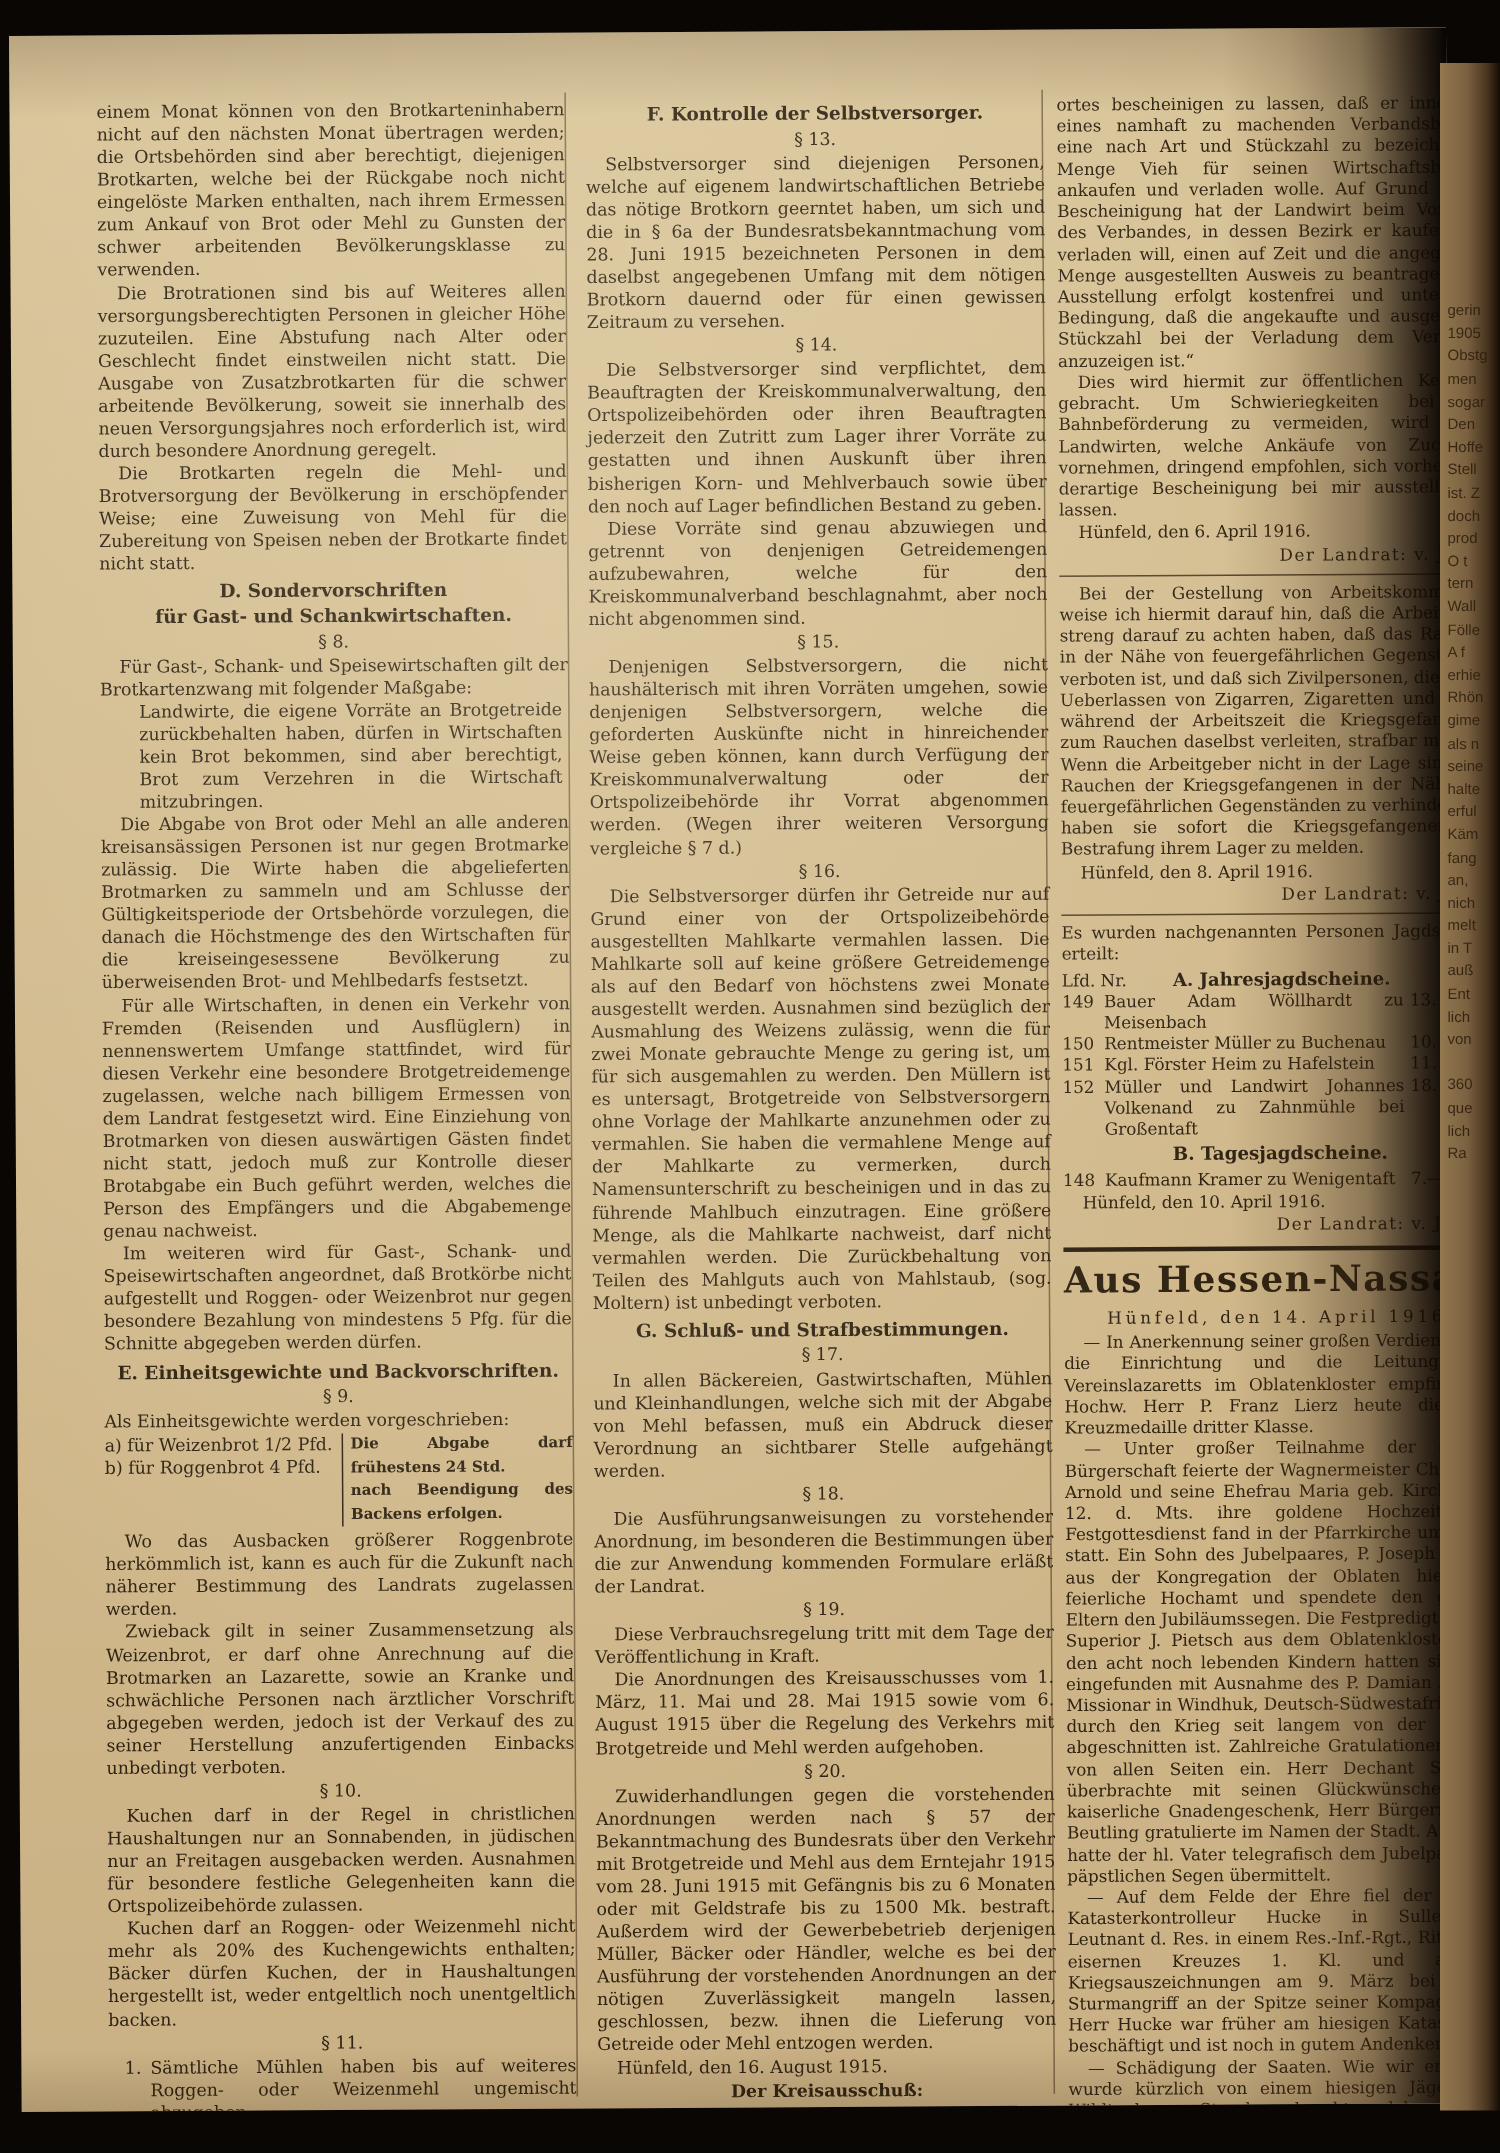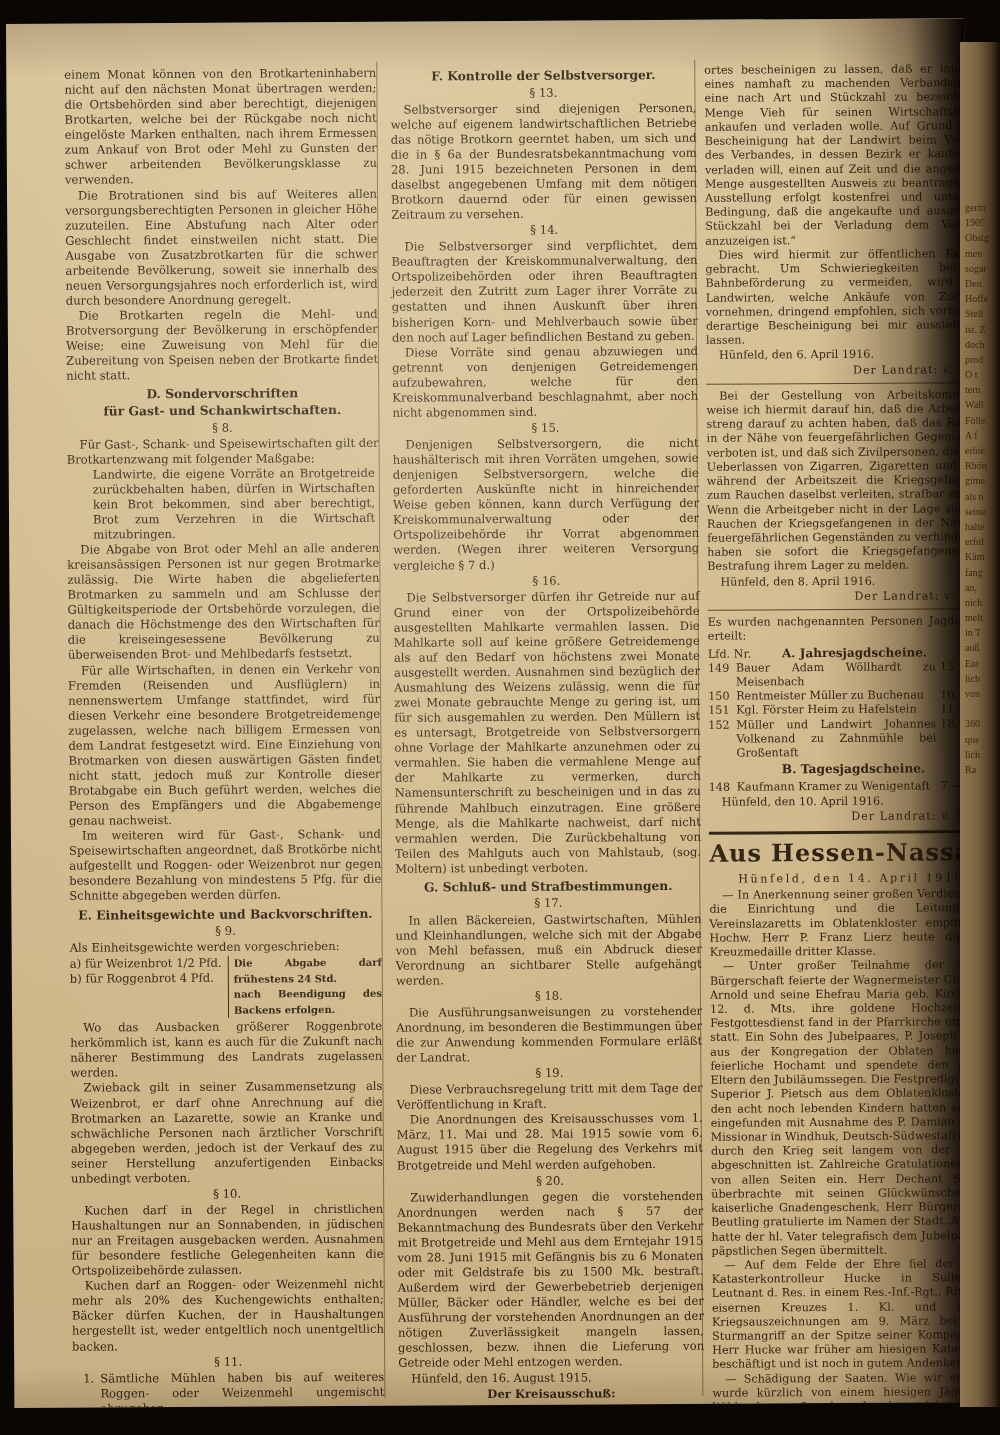--- a/index.html
+++ b/index.html
@@ -64,21 +64,21 @@
   .b-jr .n{flex:none;width:28px;}
   .b-jr .x{flex:1;padding-right:4px;}
   .b-jr .d{flex:none;width:58px;text-align:left;}
   .b-h{text-align:center;font-weight:bold;font-size:12.2px;margin:2px 0;}
   .nextpage{
     position:absolute;right:0;top:42px;bottom:28px;width:40px;z-index:7;overflow:hidden;
     background:linear-gradient(to right,#93784f 0%,#7a6140 45%,#4a3620 78%,#140c04 100%);
   }
   .nextpage .frag{
     padding:158px 0 0 5px;font-size:10px;line-height:1.52;color:rgba(44,29,12,.88);
-    font-family:Liberation Serif, serif;white-space:pre-line;
+    font-family:Liberation Sans, sans-serif;white-space:pre-line;
   }
 </style>
 </head>
 <body>
 
 <div class="paper">
   <div class="vrule" id="vr1"></div>
   <div class="vrule" id="vr2"></div>
   <div class="col" id="col1">
       <div class="b-p0">einem Monat können von den Brotkarteninhabern nicht auf den nächsten Monat übertragen werden; die Ortsbehörden sind aber berechtigt, diejenigen Brotkarten, welche bei der Rückgabe noch nicht eingelöste Marken enthalten, nach ihrem Ermessen zum Ankauf von Brot oder Mehl zu Gunsten der schwer arbeitenden Bevölkerungsklasse zu verwenden.</div>

